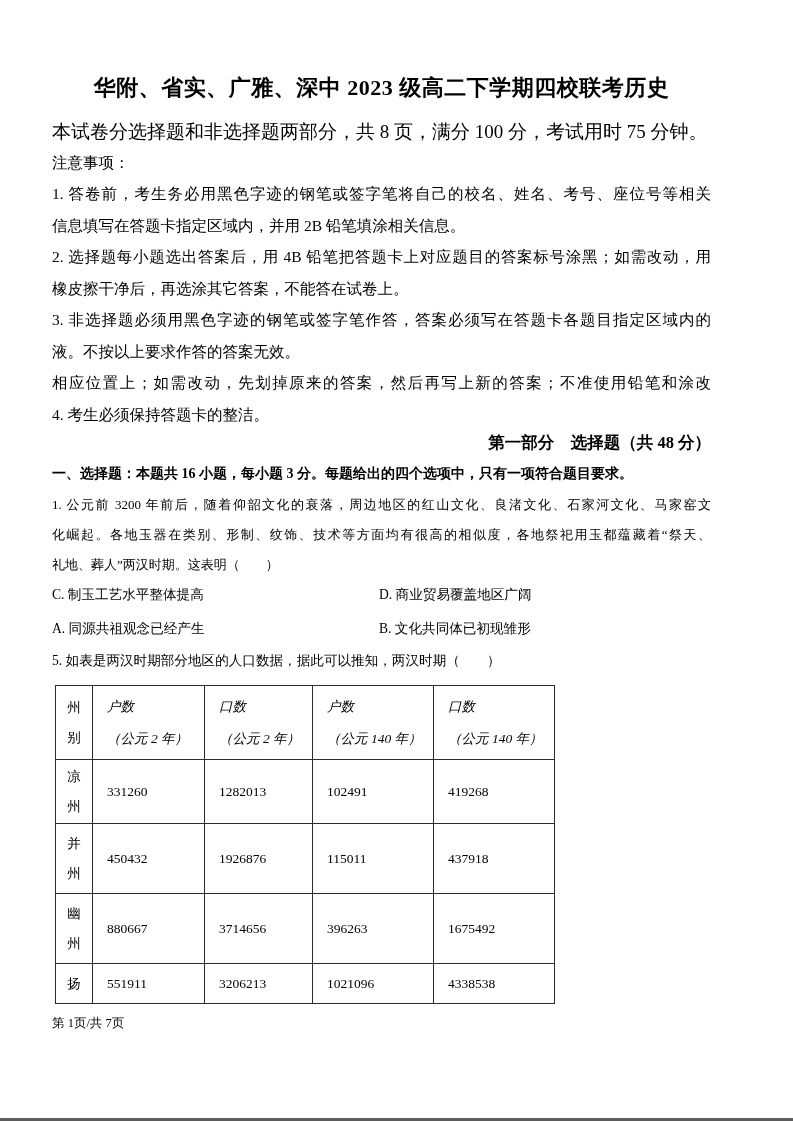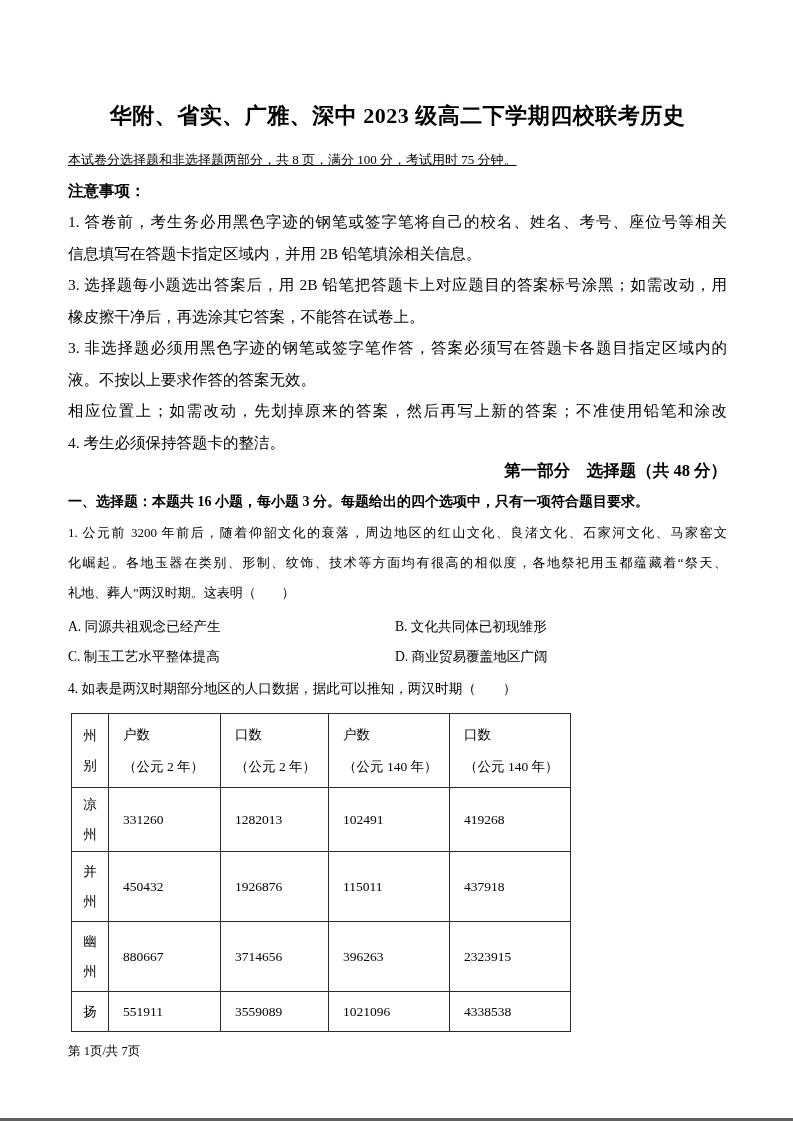--- a/index.html
+++ b/index.html
@@ -7,44 +7,42 @@
     position: relative;
     width: 793px;
     height: 1122px;
     background: #ffffff;
     overflow: hidden;
     font-family: "Liberation Serif", "DejaVu Serif", serif;
     color: #000000;
   }
   .content {
     position: absolute;
-    left: 68px;
+    left: 52px;
     top: 0;
     width: 659px;
-    margin-top: 28px;
   }
   .title {
     margin: 74px 0 0 0;
     font-size: 22px;
     line-height: 28px;
     font-weight: bold;
     text-align: center;
     letter-spacing: 0.5px;
   }
   .intro {
     margin: 14px 0 0 0;
-    font-size: 13px;
+    font-size: 19px;
     line-height: 31px;
-    text-decoration: underline;
   }
   .notice-heading {
     margin: 0;
     font-size: 15.5px;
     line-height: 31px;
-    font-weight: bold;
+    font-weight: normal;
   }
   .line {
     font-size: 15.5px;
     line-height: 31.5px;
   }
   .fill {
     text-align: justify;
     text-align-last: justify;
   }
   .section-title {
@@ -85,21 +83,21 @@
     vertical-align: middle;
     padding: 0 2px 0 14px;
     font-size: 13.5px;
     overflow: hidden;
   }
   table.qtable td.c0 {
     padding: 0;
     text-align: center;
   }
   .vstack span { display: block; line-height: 30px; }
-  .hcell div { line-height: 32px; }
+  .hcell div { line-height: 32px; font-style: italic; }
   tr.thead  { height: 74px; }
   tr.row-a  { height: 64px; }
   tr.row-b  { height: 70px; }
   tr.row-c  { height: 70px; }
   tr.row-d  { height: 40px; }
   .footer {
     margin-top: 9px;
     font-size: 12.5px;
     line-height: 20px;
   }
@@ -123,21 +121,21 @@
     <p class="intro">本试卷分选择题和非选择题两部分，共 8 页，满分 100 分，考试用时 75 分钟。</p>
 
     <p class="notice-heading">注意事项：</p>
 
     <div class="note">
       <div class="line fill">1. 答卷前，考生务必用黑色字迹的钢笔或签字笔将自己的校名、姓名、考号、座位号等相关</div>
       <div class="line">信息填写在答题卡指定区域内，并用 2B 铅笔填涂相关信息。</div>
     </div>
 
     <div class="note">
-      <div class="line fill">3. 选择题每小题选出答案后，用 2B 铅笔把答题卡上对应题目的答案标号涂黑；如需改动，用</div>
+      <div class="line fill">2. 选择题每小题选出答案后，用 4B 铅笔把答题卡上对应题目的答案标号涂黑；如需改动，用</div>
       <div class="line">橡皮擦干净后，再选涂其它答案，不能答在试卷上。</div>
     </div>
 
     <div class="note">
       <div class="line fill">3. 非选择题必须用黑色字迹的钢笔或签字笔作答，答案必须写在答题卡各题目指定区域内的</div>
       <div class="line">液。不按以上要求作答的答案无效。</div>
       <div class="line fill">相应位置上；如需改动，先划掉原来的答案，然后再写上新的答案；不准使用铅笔和涂改</div>
     </div>
 
     <div class="note">
@@ -145,31 +143,31 @@
     </div>
 
     <div class="section-title">第一部分　选择题（共 48 分）</div>
 
     <div class="section-instruction">一、选择题：本题共 16 小题，每小题 3 分。每题给出的四个选项中，只有一项符合题目要求。</div>
 
     <div class="question">
       <div class="qline fill">1. 公元前 3200 年前后，随着仰韶文化的衰落，周边地区的红山文化、良渚文化、石家河文化、马家窑文</div>
       <div class="qline fill">化崛起。各地玉器在类别、形制、纹饰、技术等方面均有很高的相似度，各地祭祀用玉都蕴藏着“祭天、</div>
       <div class="qline">礼地、葬人”两汉时期。这表明（　　）</div>
+      <div class="options-row">
+        <div class="option-left">C. 制玉工艺水平整体提高</div>
+        <div>D. 商业贸易覆盖地区广阔</div>
+      </div>
       <div class="options-row first">
         <div class="option-left">A. 同源共祖观念已经产生</div>
         <div>B. 文化共同体已初现雏形</div>
       </div>
-      <div class="options-row">
-        <div class="option-left">C. 制玉工艺水平整体提高</div>
-        <div>D. 商业贸易覆盖地区广阔</div>
-      </div>
-    </div>
-
-    <div class="q2-intro">4. 如表是两汉时期部分地区的人口数据，据此可以推知，两汉时期（　　）</div>
+    </div>
+
+    <div class="q2-intro">5. 如表是两汉时期部分地区的人口数据，据此可以推知，两汉时期（　　）</div>
 
     <table class="qtable">
       <colgroup>
         <col style="width:37px">
         <col style="width:112px">
         <col style="width:108px">
         <col style="width:121px">
         <col style="width:121px">
       </colgroup>
       <tbody>
@@ -224,31 +222,31 @@
         <tr class="row-c">
           <td class="c0">
             <div class="vstack">
               <span>幽</span>
               <span>州</span>
             </div>
           </td>
           <td>880667</td>
           <td>3714656</td>
           <td>396263</td>
-          <td>2323915</td>
+          <td>1675492</td>
         </tr>
         <tr class="row-d">
           <td class="c0">
             <div class="vstack">
               <span>扬</span>
               <span></span>
             </div>
           </td>
           <td>551911</td>
-          <td>3559089</td>
+          <td>3206213</td>
           <td>1021096</td>
           <td>4338538</td>
         </tr>
       </tbody>
     </table>
 
     <div class="footer">第 1页/共 7页</div>
   </div>
 
   <div class="bottom-bar"></div>

